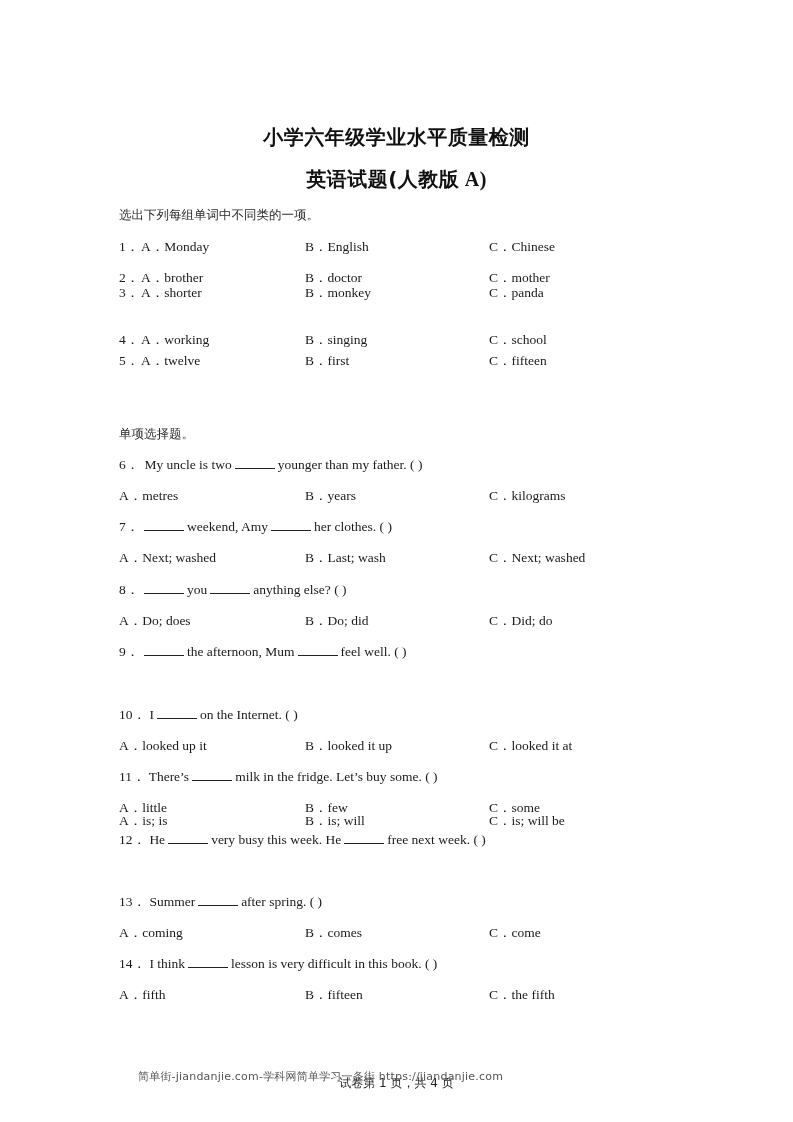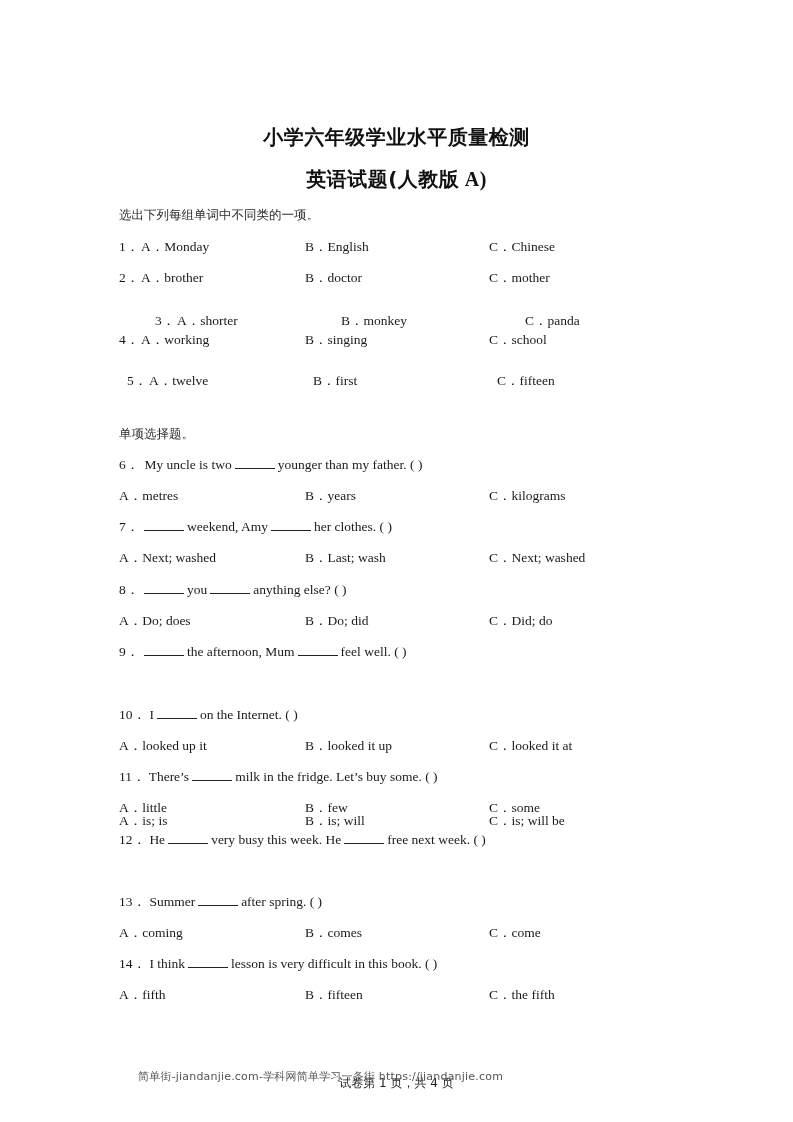--- a/index.html
+++ b/index.html
@@ -111,31 +111,31 @@
   <div class="row" style="top:237px;">
     <span class="col a"><span class="qnum">1．</span><span class="letter">A．</span><span>Monday</span></span>
     <span class="col b"><span class="letter">B．</span><span>English</span></span>
     <span class="col c"><span class="letter">C．</span><span>Chinese</span></span>
   </div>
   <div class="row" style="top:268px;">
     <span class="col a"><span class="qnum">2．</span><span class="letter">A．</span><span>brother</span></span>
     <span class="col b"><span class="letter">B．</span><span>doctor</span></span>
     <span class="col c"><span class="letter">C．</span><span>mother</span></span>
   </div>
-  <div class="row" style="top:311px;margin-left:36px;">
+  <div class="row" style="top:283px;">
     <span class="col a"><span class="qnum">3．</span><span class="letter">A．</span><span>shorter</span></span>
     <span class="col b"><span class="letter">B．</span><span>monkey</span></span>
     <span class="col c"><span class="letter">C．</span><span>panda</span></span>
   </div>
   <div class="row" style="top:330px;">
     <span class="col a"><span class="qnum">4．</span><span class="letter">A．</span><span>working</span></span>
     <span class="col b"><span class="letter">B．</span><span>singing</span></span>
     <span class="col c"><span class="letter">C．</span><span>school</span></span>
   </div>
-  <div class="row" style="top:371px;margin-left:8px;">
+  <div class="row" style="top:351px;">
     <span class="col a"><span class="qnum">5．</span><span class="letter">A．</span><span>twelve</span></span>
     <span class="col b"><span class="letter">B．</span><span>first</span></span>
     <span class="col c"><span class="letter">C．</span><span>fifteen</span></span>
   </div>
 
   <div class="section-heading" style="top:426px;">单项选择题。</div>
 
   <div class="row" style="top:455px;">
     <span class="col a"><span class="qnum">6．</span> <span>My uncle is two</span><span class="blank"></span><span>younger than my father. (   )</span></span>
   </div>

